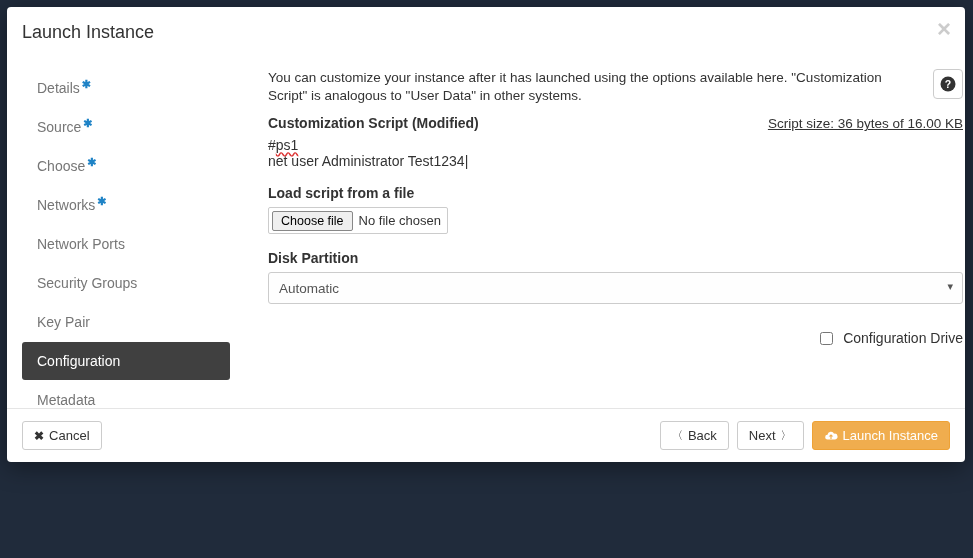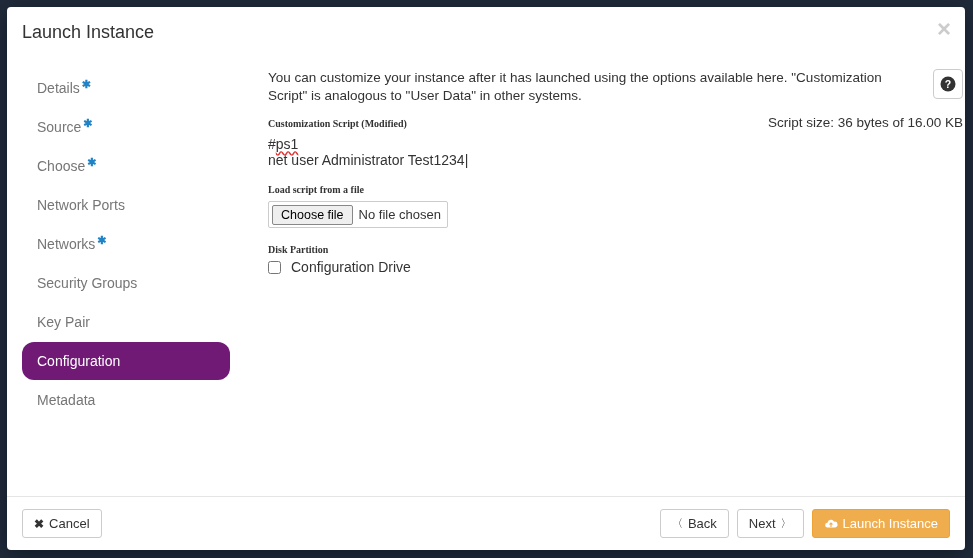--- a/index.html
+++ b/index.html
@@ -16,21 +16,21 @@
     .backdrop {
       position: absolute;
       inset: 0;
       background: rgba(30,40,55,0.85);
     }
     .modal {
       position: absolute;
       left: 7px;
       top: 7px;
       width: 958px;
-      height: 543px;
+      height: 455px;
       background: #fff;
       border-radius: 4px;
       box-shadow: 0 5px 25px rgba(0,0,0,0.4);
       display: flex;
       flex-direction: column;
     }
     .modal-header {
       padding: 15px 15px 12px 15px;
       position: relative;
     }
@@ -72,23 +72,22 @@
     }
     .nav-item .req {
       color: #1f83c6;
       font-weight: bold;
       font-size: 11px;
       position: relative;
       top: -5px;
       left: 2px;
     }
     .nav-item.active {
-      background: #701a75;
+      background: #404040;
       color: #fff;
-      border-radius: 12px;
     }
     .content {
       flex: 1;
       padding: 14px 0 0 38px;
       position: relative;
     }
     .intro-row {
       display: flex;
       gap: 20px;
       margin-bottom: 10px;
@@ -114,25 +113,25 @@
     .help-btn svg { width: 18px; height: 18px; }
     .label-row {
       display: flex;
       justify-content: space-between;
       align-items: baseline;
       margin-bottom: 6px;
       margin-top: 6px;
     }
     .field-label {
       font-weight: bold;
-      font-size: 10px;
-      font-family: Liberation Serif, serif;
+      font-size: 14px;
     }
     .size-text {
       font-size: 13.5px;
+      text-decoration: underline;
     }
     .underline-red {
       text-decoration: underline wavy #d33;
       text-decoration-skip-ink: none;
     }
     .file-row {
       margin-top: 6px;
       display: flex;
       align-items: center;
       border: 1px solid #ccc;
@@ -172,24 +171,25 @@
     .select-wrap::after {
       content: "▾";
       position: absolute;
       right: 10px;
       top: 14px;
       font-size: 11px;
       color: #555;
       pointer-events: none;
     }
     .check-row {
-      margin-top: 4px;
+      margin-top: 26px;
       display: flex;
       align-items: center;
       gap: 10px;
+      justify-content: flex-end;
     }
     .check-row input { width: 13px; height: 13px; }
     .modal-footer {
       border-top: 1px solid #e5e5e5;
       padding: 12px 15px;
       display: flex;
       justify-content: space-between;
       align-items: center;
     }
     .btn {
@@ -232,24 +232,24 @@
       <div class="nav-item">
         <span>Details</span><span class="req">✱</span>
       </div>
       <div class="nav-item">
         <span>Source</span><span class="req">✱</span>
       </div>
       <div class="nav-item">
         <span>Choose</span><span class="req">✱</span>
       </div>
       <div class="nav-item">
+        <span>Networks</span><span class="req">✱</span>
+      </div>
+      <div class="nav-item">
         <span>Network Ports</span>
-      </div>
-      <div class="nav-item">
-        <span>Networks</span><span class="req">✱</span>
       </div>
       <div class="nav-item">
         <span>Security Groups</span>
       </div>
       <div class="nav-item">
         <span>Key Pair</span>
       </div>
       <div class="nav-item active">
         <span>Configuration</span>
       </div>
@@ -281,20 +281,25 @@
       <div class="section-gap">
         <div class="field-label">Load script from a file</div>
         <div class="file-row">
           <button class="choose-btn">Choose file</button>
           <span class="file-status">No file chosen</span>
         </div>
       </div>
 
       <div class="section-gap">
         <div class="field-label">Disk Partition</div>
+        <div class="select-wrap">
+          <select class="partition">
+            <option>Automatic</option>
+          </select>
+        </div>
       </div>
 
       <div class="check-row">
         <input type="checkbox" style="">
         <span>Configuration Drive</span>
       </div>
 
     </div>
   </div>
 

